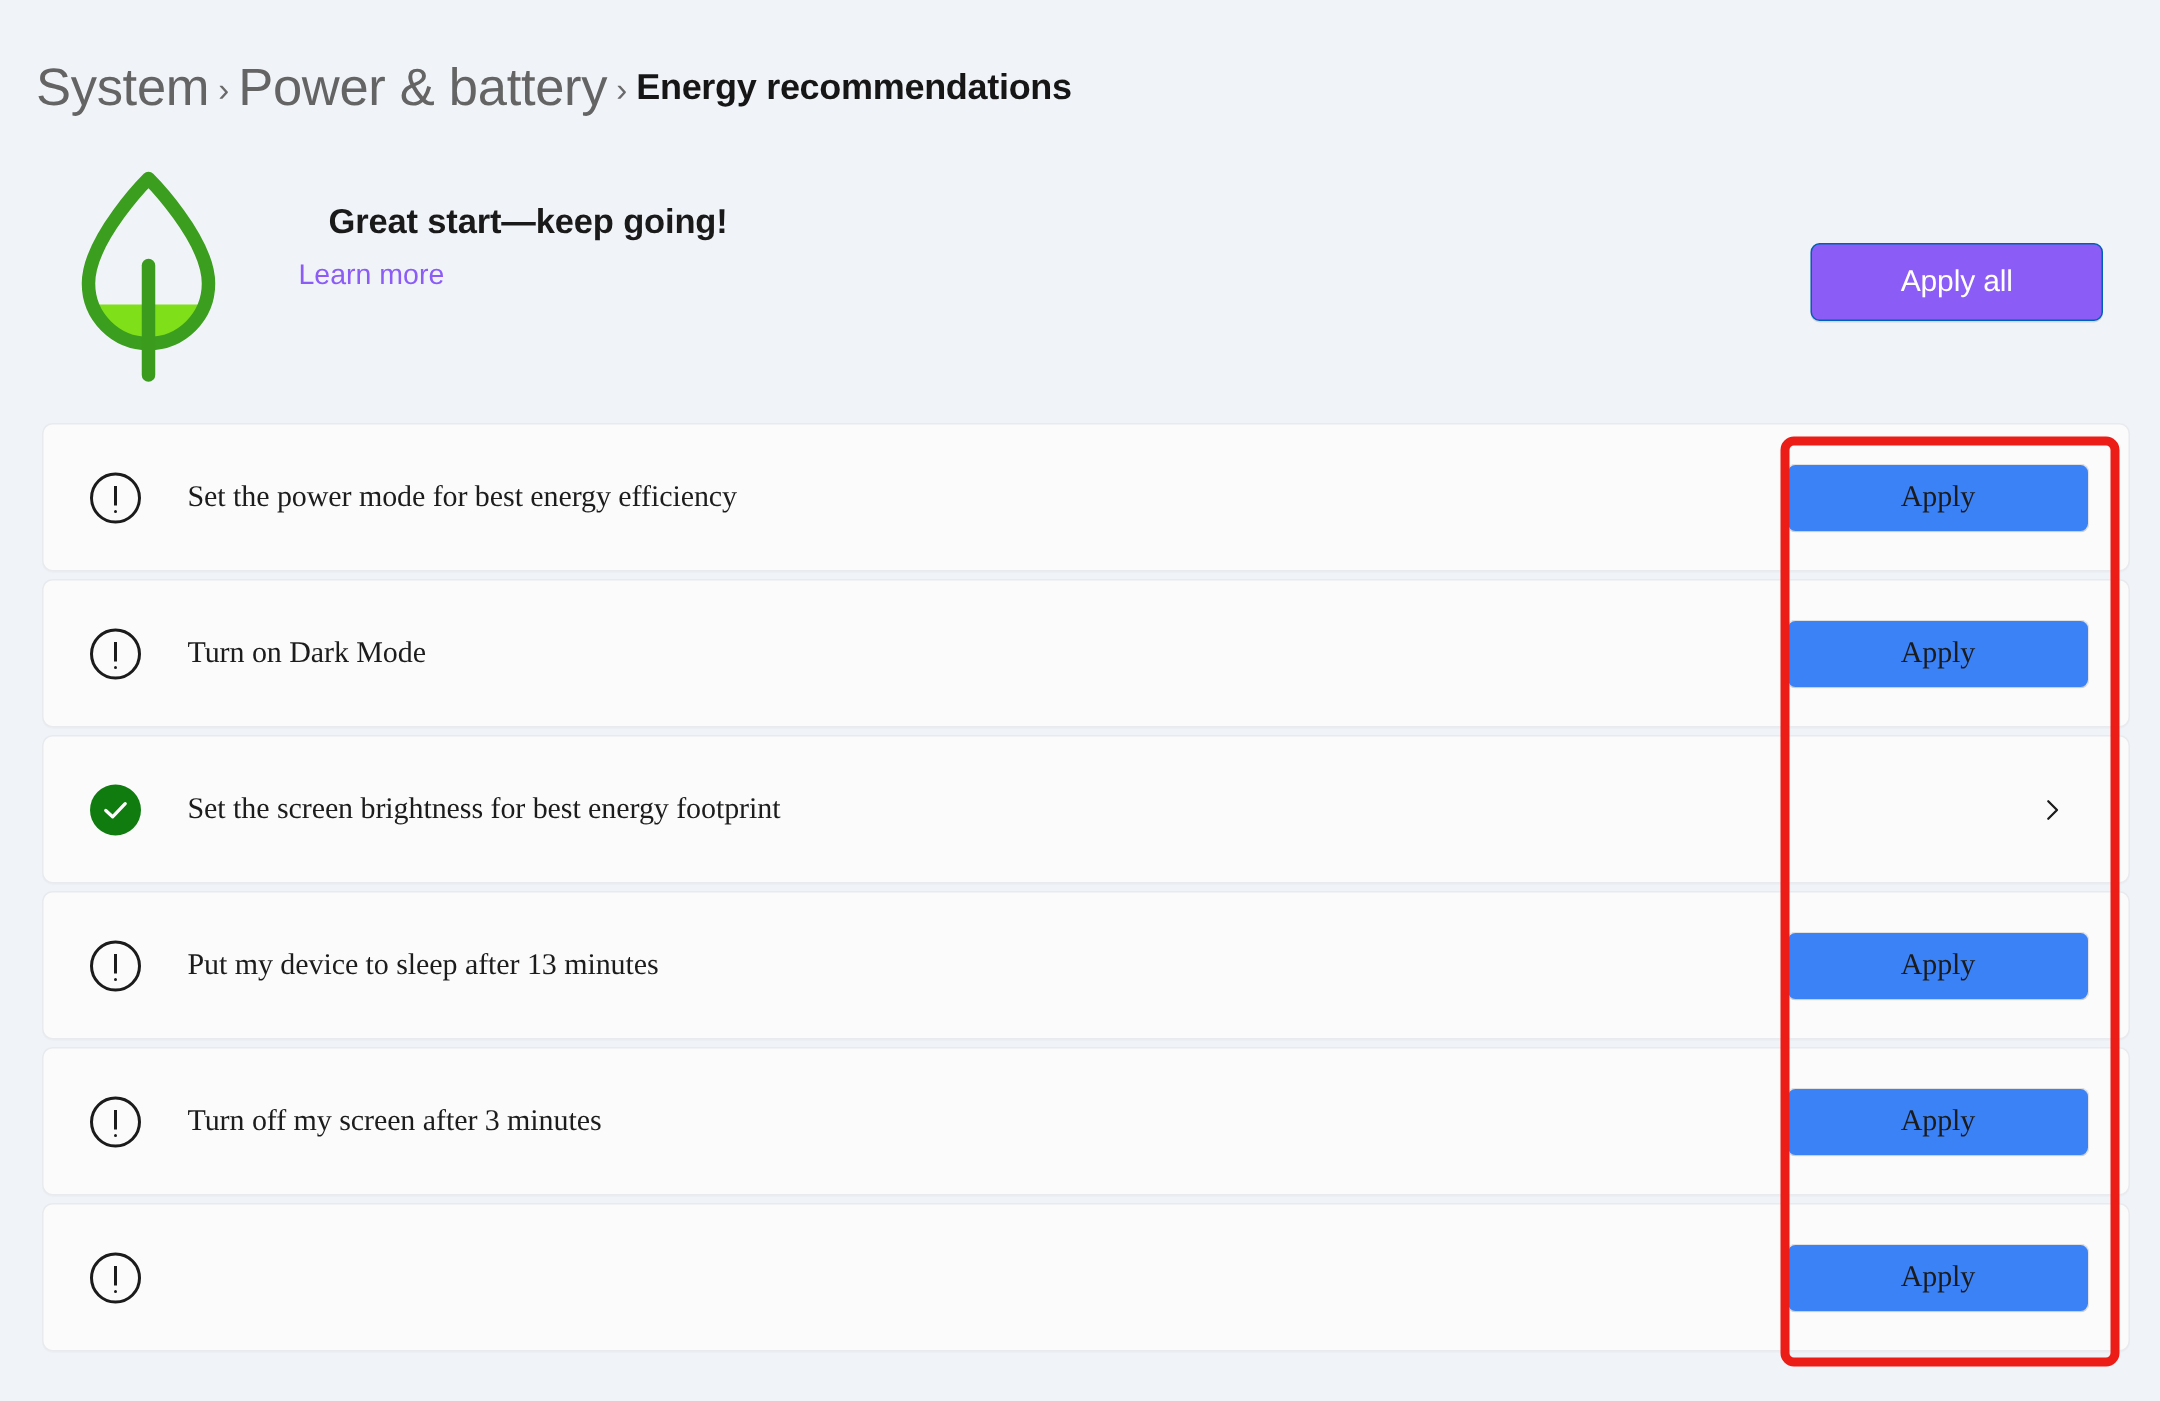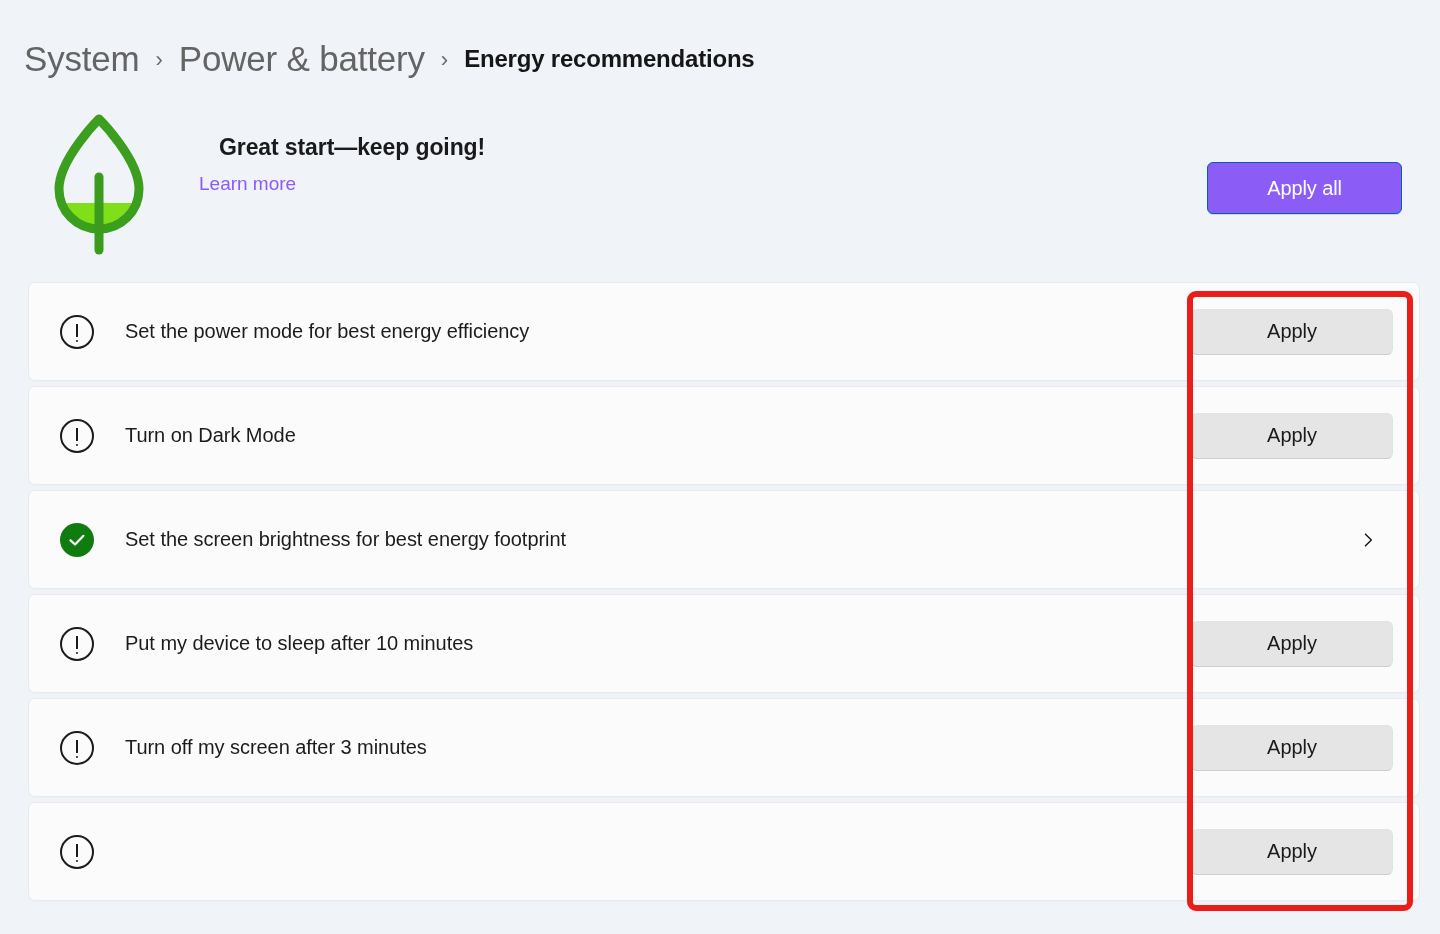--- a/index.html
+++ b/index.html
@@ -18,21 +18,21 @@
     -webkit-font-smoothing: antialiased;
   }
 
   
   .breadcrumb {
     position: absolute;
     left: 24px;
     top: 30px;
     display: flex;
     align-items: center;
-    gap: 16px;
+    gap: 6px;
     height: 58px;
   }
   .crumb-link {
     font-size: 35px;
     color: #646464;
     letter-spacing: -0.2px;
     cursor: pointer;
     white-space: nowrap;
   }
   .crumb-current {
@@ -113,20 +113,21 @@
     cursor: pointer;
     box-shadow: 0 1px 0 rgba(0,0,0,0.12);
   }
 
   
   .rec-list {
     position: absolute;
     left: 28px;
     top: 282px;
     width: 1392px;
+    font-family: Liberation Serif, serif;
   }
 
   .rec-row {
     position: relative;
     display: flex;
     align-items: center;
     height: 99px;
     margin-bottom: 5px;
     background: #FBFBFB;
     border: 1px solid #E8EAEE;
@@ -198,21 +199,21 @@
     bottom: 0;
     display: flex;
     align-items: center;
     justify-content: flex-end;
     width: 220px;
   }
 
   .apply-btn {
     width: 202px;
     height: 46px;
-    background: #e5e5e5;
+    background: #3b82f6;
     border: 1px solid #E2E2E2;
     border-bottom-color: #CFCFCF;
     border-radius: 6px;
     font-size: 20px;
     font-family: inherit;
     color: #1B1B1B;
     letter-spacing: -0.05px;
     cursor: pointer;
   }
 
@@ -317,21 +318,21 @@
           <polyline points="9,5 16,12 9,19" fill="none" stroke="#1B1B1B" stroke-width="1.8" stroke-linecap="round" stroke-linejoin="round"></polyline>
         </svg>
       </button>
     </span>
   </div>
 
   <div class="rec-row">
     <span class="rec-status">
       <span class="icon-warning"></span>
     </span>
-    <span class="rec-label">Put my device to sleep after 10 minutes</span>
+    <span class="rec-label">Put my device to sleep after 13 minutes</span>
     <span class="rec-action">
       <button class="apply-btn">Apply</button>
     </span>
   </div>
 
   <div class="rec-row">
     <span class="rec-status">
       <span class="icon-warning"></span>
     </span>
     <span class="rec-label">Turn off my screen after 3 minutes</span>

